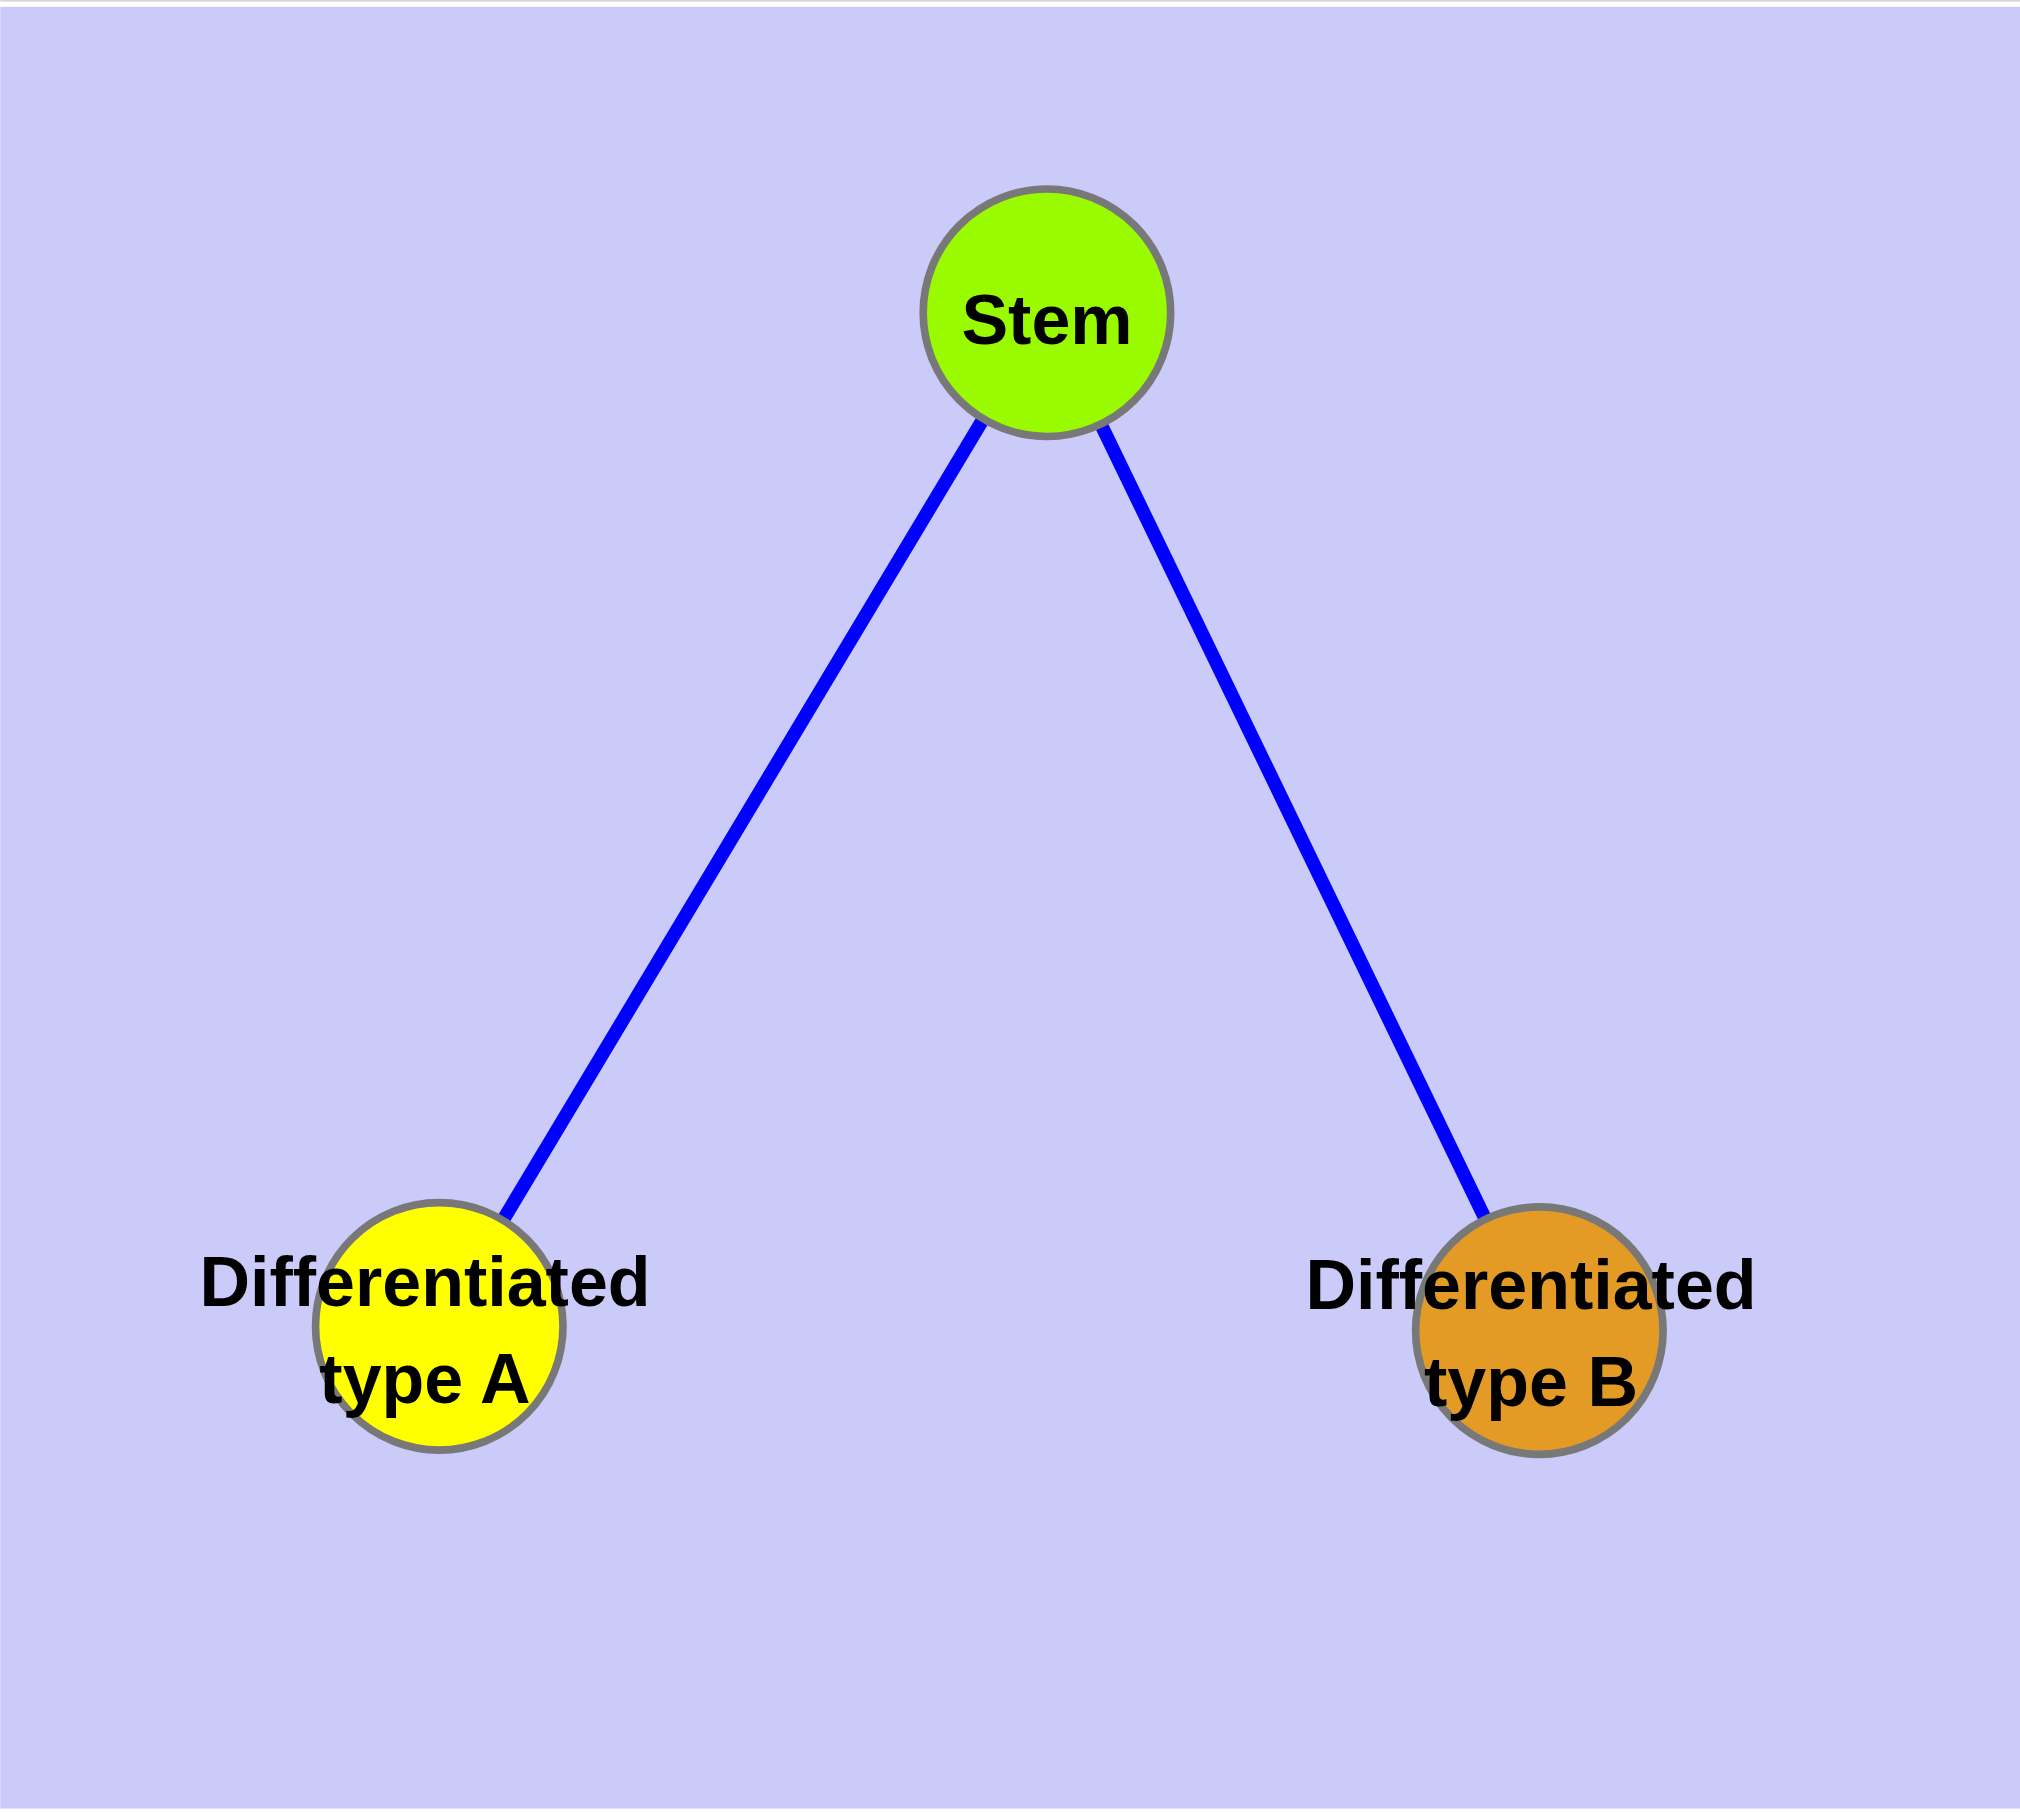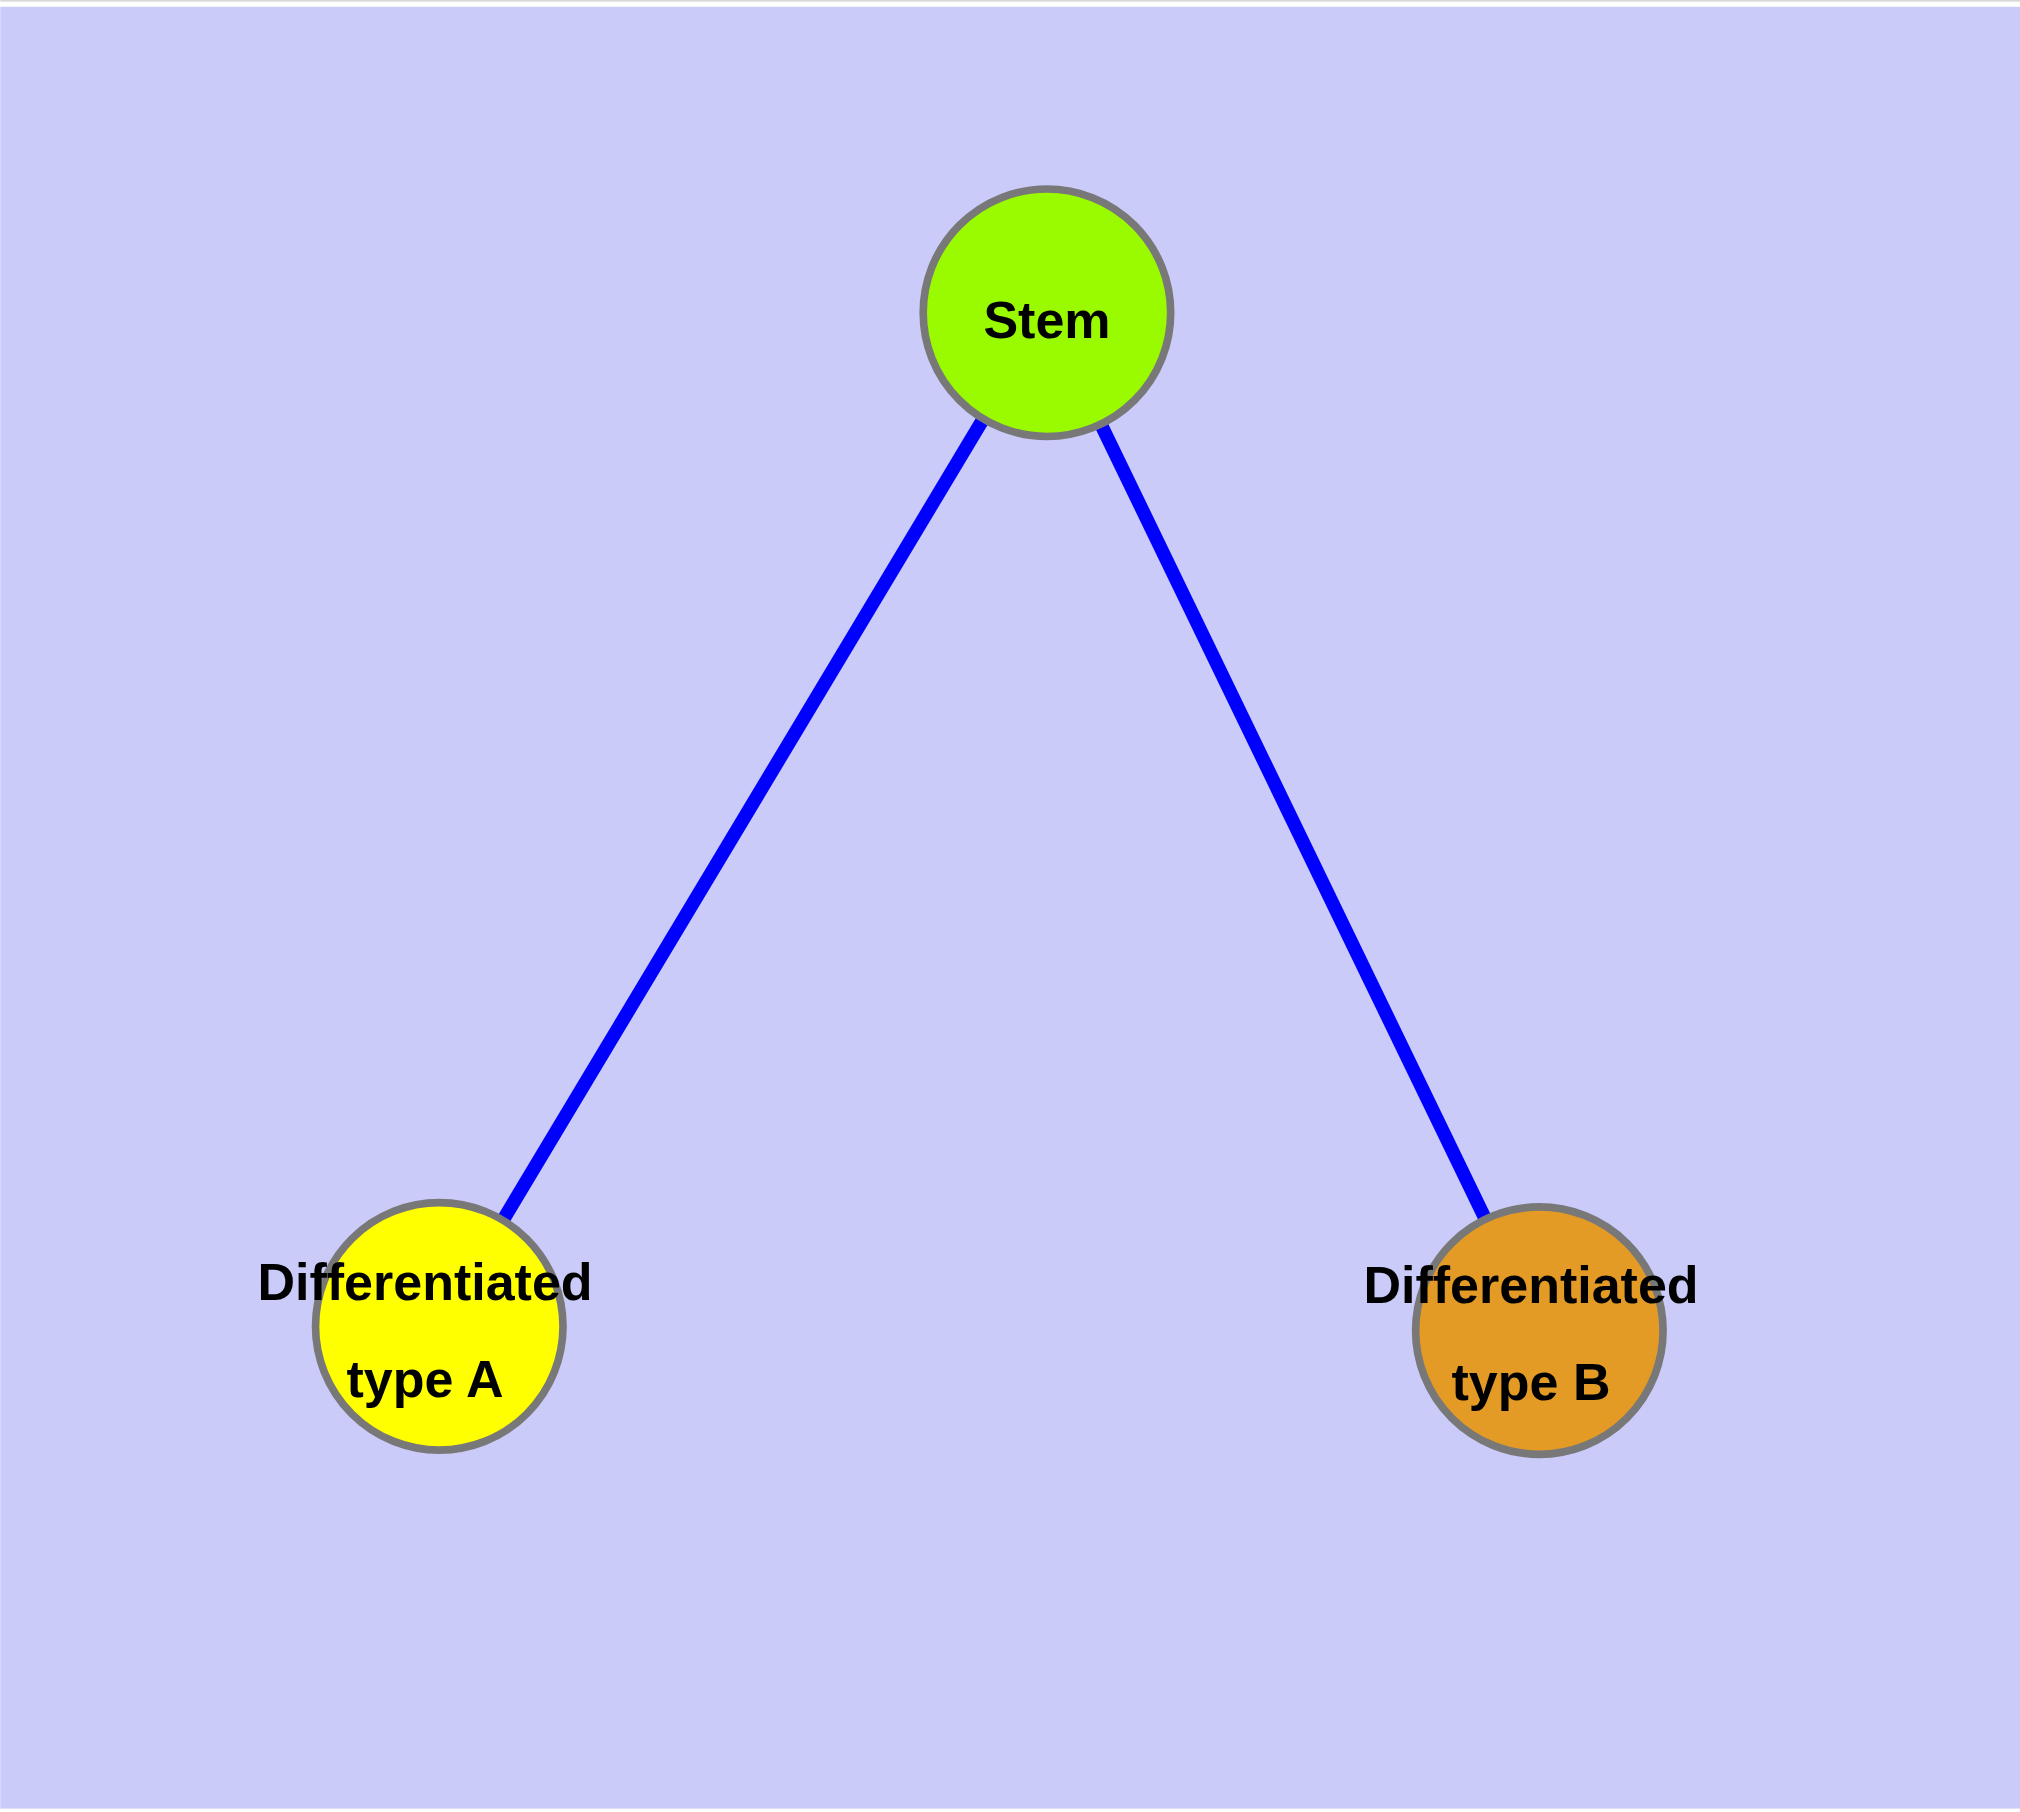--- a/index.html
+++ b/index.html
@@ -16,21 +16,21 @@
   .graph-svg {
     position: absolute;
     left: 0;
     top: 0;
     display: block;
   }
   .node-label {
     position: absolute;
     transform: translate(-50%, -50%);
     font-weight: bold;
-    font-size: 52px;
+    font-size: 70px;
     line-height: 97px;
     color: #000000;
     text-align: center;
     white-space: pre-line;
     letter-spacing: 0;
     pointer-events: none;
   }
 </style>
 </head>
 <body>

